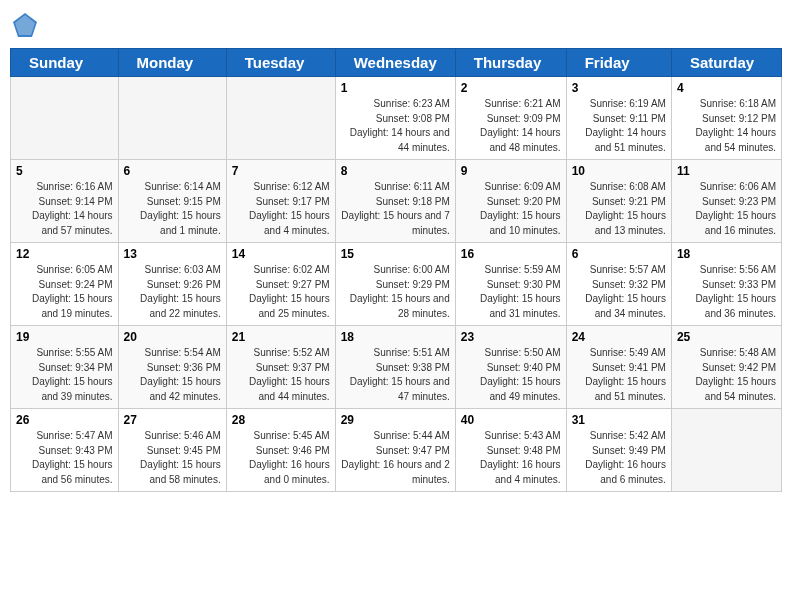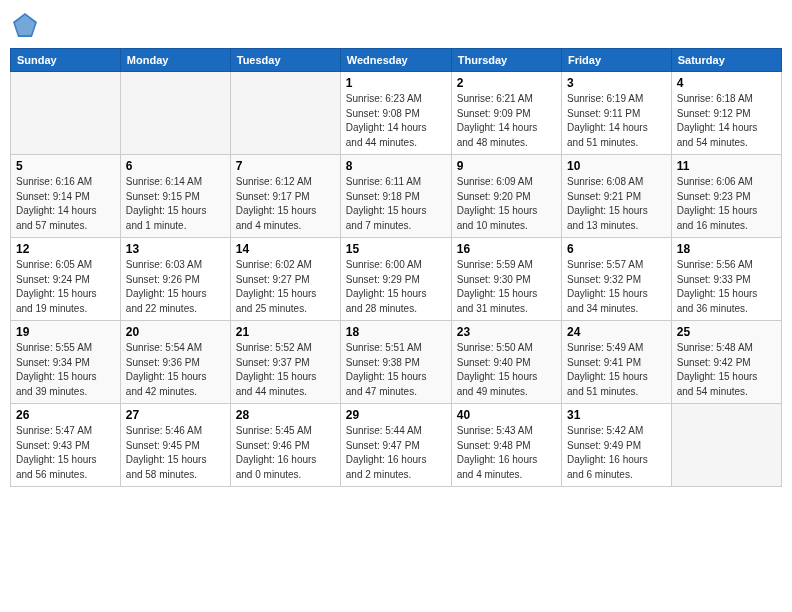--- a/index.html
+++ b/index.html
@@ -46,22 +46,22 @@
     }
     .calendar {
       width: 100%;
       border-collapse: collapse;
       border: 1px solid #ccc;
     }
     .calendar th {
       background: #1a6bbf;
       color: #fff;
       text-align: left;
-      padding: 5px 6px;
-      font-size: 11px;
+      padding: 5px 18px;
+      font-size: 15px;
       border: 1px solid #1557a0;
     }
     .calendar td {
       vertical-align: top;
       padding: 4px 5px;
       border: 1px solid #ccc;
       font-size: 10px;
       width: 113px;
       min-height: 80px;
       background: #fff;
@@ -70,20 +70,21 @@
       background: #f5f5f5;
     }
     .day-number {
       font-size: 12px;
       font-weight: bold;
       margin-bottom: 2px;
     }
     .day-info {
       color: #333;
       line-height: 1.45;
+      text-align: right;
     }
     tr:nth-child(even) td:not(.empty) {
       background: #f9f9f9;
     }
     tr td.empty { background: #efefef; }
   </style>
 </head>
 <body>
 
 <div class="header">

